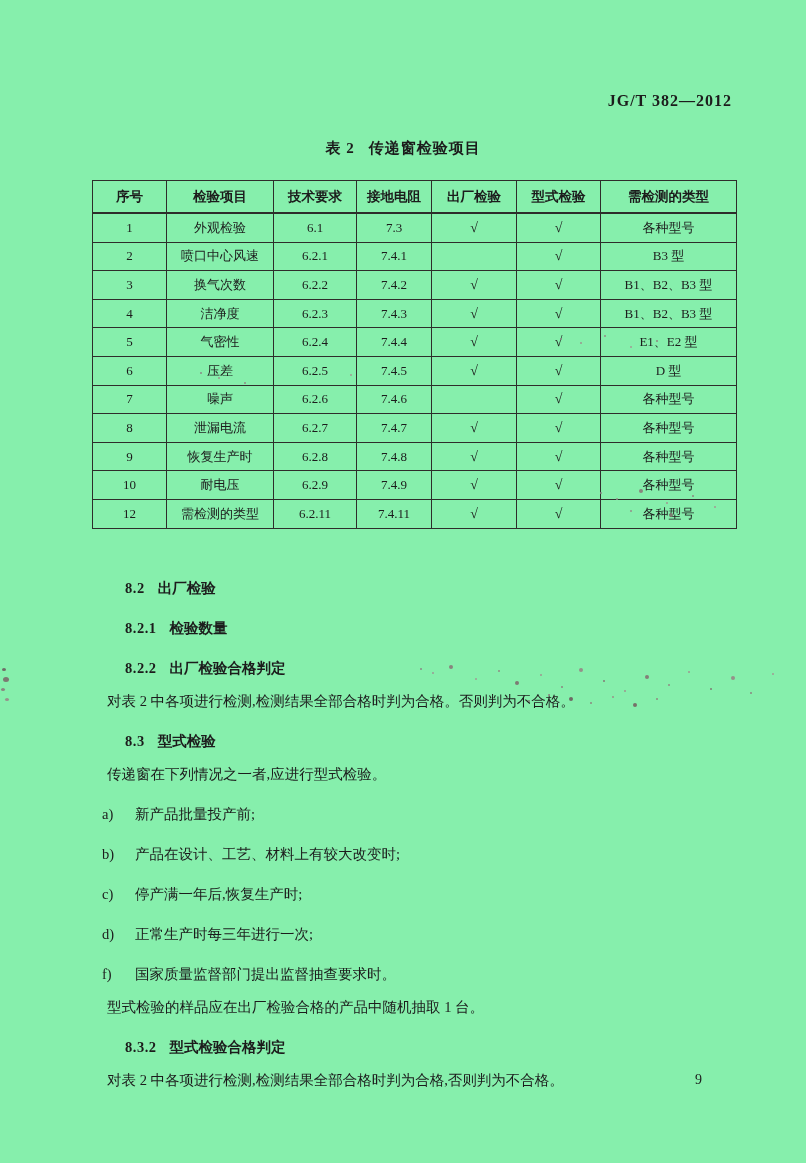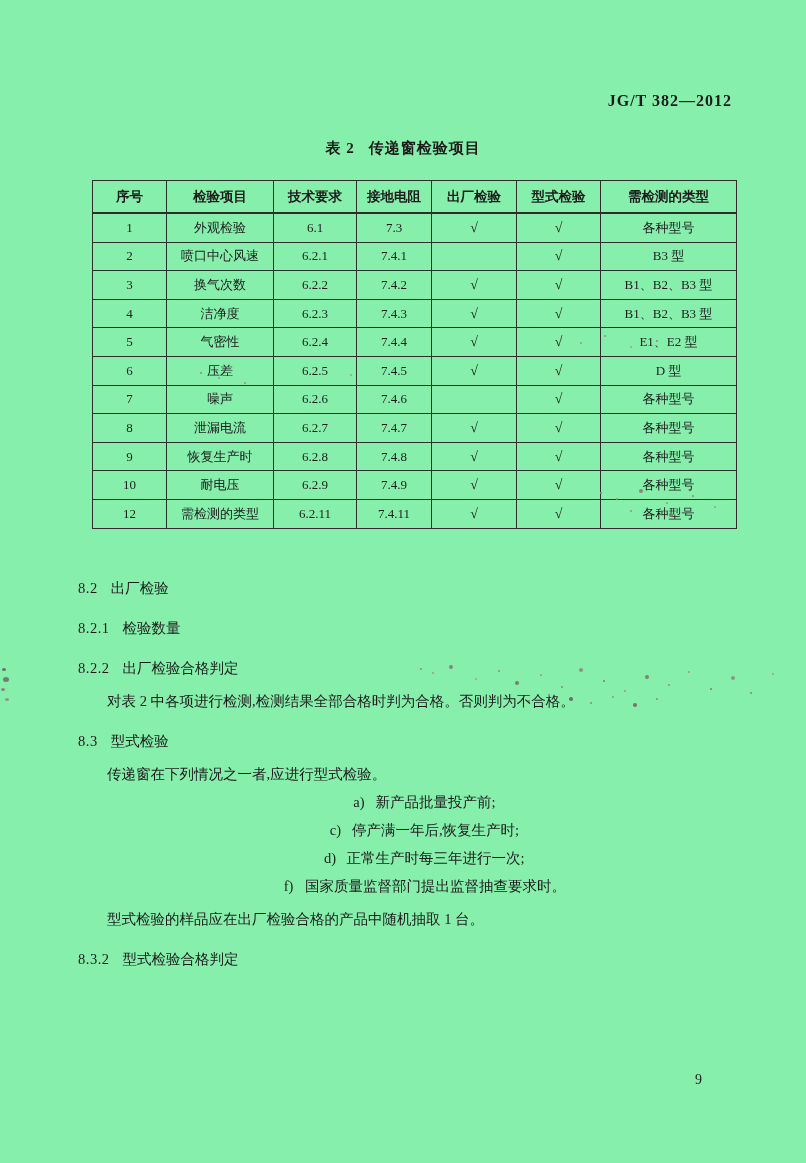--- a/index.html
+++ b/index.html
@@ -47,25 +47,25 @@
   table.inspection th{
     height:31px;font-weight:bold;font-size:13.5px;
     border-bottom-width:2px;
   }
   table.inspection td{height:27.6px;}
   table.inspection td.check{font-size:14px;}
   .content{
     position:absolute;top:580px;left:78px;right:70px;
     font-size:14.5px;line-height:16px;
   }
-  .sec-heading{font-weight:normal;margin-top:24px;}
+  .sec-heading{font-weight:bold;margin-top:24px;margin-left:47px;}
   .sec-heading:first-child{margin-top:0;}
   .sec-heading .sec-num{margin-right:13px;letter-spacing:.5px;}
   .para{margin-top:17px;text-indent:2em;}
-  .list-item{margin-top:12px;padding-left:24px;text-align:center;}
+  .list-item{margin-top:24px;padding-left:24px;}
   .list-item .li-label{display:inline-block;width:33px;}
   .page-number{
     position:absolute;top:1072px;right:104px;
     font-size:14px;
   }
   
   .noise{position:absolute;width:2px;height:2px;border-radius:50%;background:#8a8a86;}
   .noise.n1{left:420px;top:668px;
     box-shadow:12px 4px 0 #9a9a95,30px -2px 0 1px #88857e,55px 10px 0 #a09d96,78px 2px 0 #8f8c85,
     96px 14px 0 1px #7d7a73,120px 6px 0 #9c998f,141px 18px 0 #8a877f,160px 1px 0 1px #95918a,
@@ -217,25 +217,27 @@
   </table>
 
   <div class="content" id="content">
       <div class="sec-heading"><span class="sec-num">8.2</span><span>出厂检验</span></div>
       <div class="sec-heading"><span class="sec-num">8.2.1</span><span>检验数量</span></div>
       <div class="sec-heading"><span class="sec-num">8.2.2</span><span>出厂检验合格判定</span></div>
       <div class="para">对表 2 中各项进行检测,检测结果全部合格时判为合格。否则判为不合格。</div>
       <div class="sec-heading"><span class="sec-num">8.3</span><span>型式检验</span></div>
       <div class="para">传递窗在下列情况之一者,应进行型式检验。</div>
       <div class="list-item"><span class="li-label">a)</span><span>新产品批量投产前;</span></div>
+      <div class="list-item"><span class="li-label">b)</span><span>产品在设计、工艺、材料上有较大改变时;</span></div>
       <div class="list-item"><span class="li-label">c)</span><span>停产满一年后,恢复生产时;</span></div>
       <div class="list-item"><span class="li-label">d)</span><span>正常生产时每三年进行一次;</span></div>
       <div class="list-item"><span class="li-label">f)</span><span>国家质量监督部门提出监督抽查要求时。</span></div>
       <div class="para">型式检验的样品应在出厂检验合格的产品中随机抽取 1 台。</div>
       <div class="sec-heading"><span class="sec-num">8.3.2</span><span>型式检验合格判定</span></div>
+      <div class="para">对表 2 中各项进行检测,检测结果全部合格时判为合格,否则判为不合格。</div>
     </div>
 
   <div class="page-number">9</div>
 
   <div class="noise n1"></div>
   <div class="noise n2"></div>
   <div class="noise n3"></div>
   <div class="noise n4"></div>
   <div class="noise n5"></div>
 </div>

